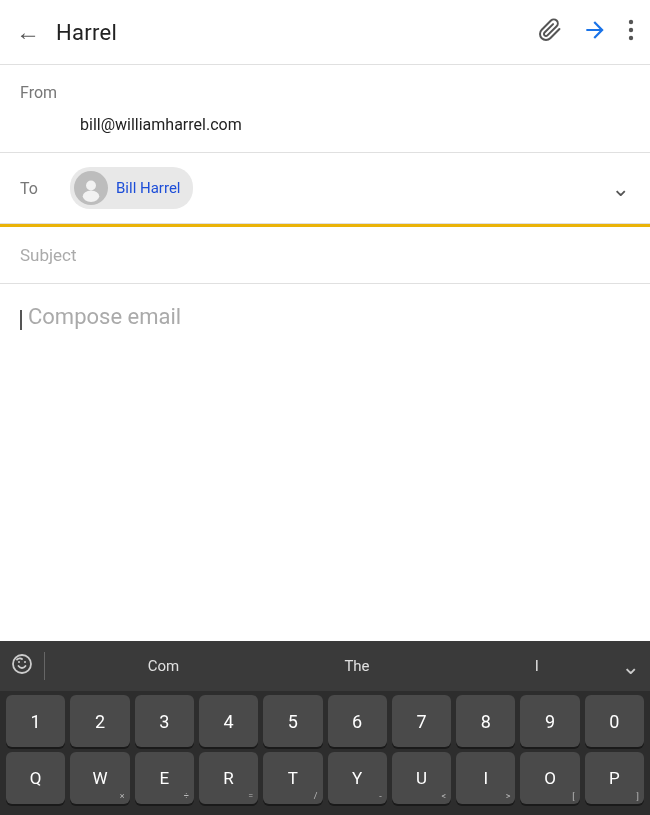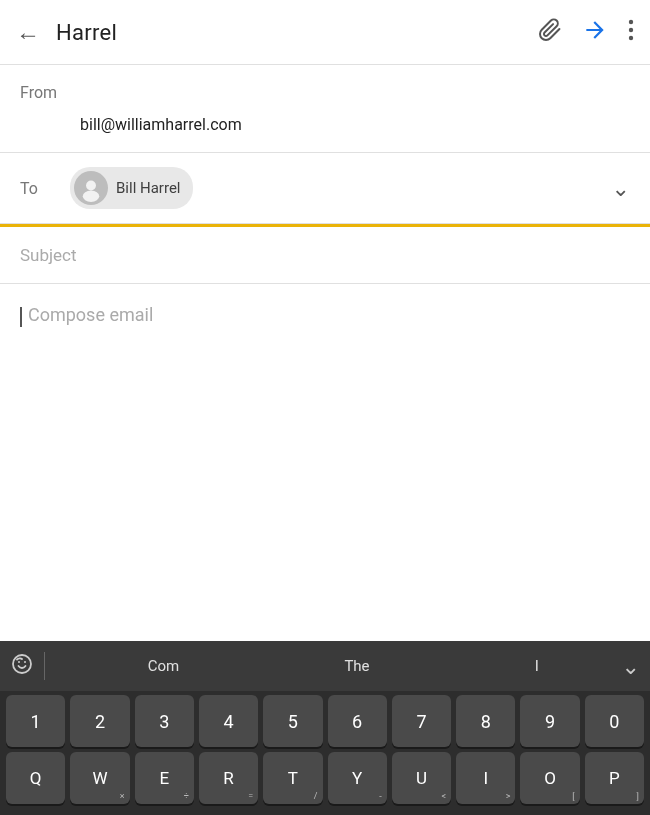--- a/index.html
+++ b/index.html
@@ -101,21 +101,21 @@
       justify-content: center;
       overflow: hidden;
       flex-shrink: 0;
     }
     .recipient-avatar svg {
       width: 28px;
       height: 28px;
     }
     .recipient-name {
       font-size: 15px;
-      color: #404040;
+      color: #1d4ed8;
       font-weight: 400;
     }
     .to-expand {
       margin-left: auto;
       font-size: 22px;
       color: #555;
       cursor: pointer;
     }
 
     .subject-row {
@@ -135,21 +135,21 @@
     }
     .cursor-line {
       display: inline-block;
       width: 2px;
       height: 20px;
       background: #555;
       vertical-align: middle;
       margin-right: 2px;
     }
     .compose-placeholder {
-      font-size: 18px;
+      font-size: 22px;
       color: #aaa;
     }
 
     
     .keyboard {
       position: absolute;
       bottom: 0;
       left: 0;
       width: 650px;
       background: #2d2d2d;

